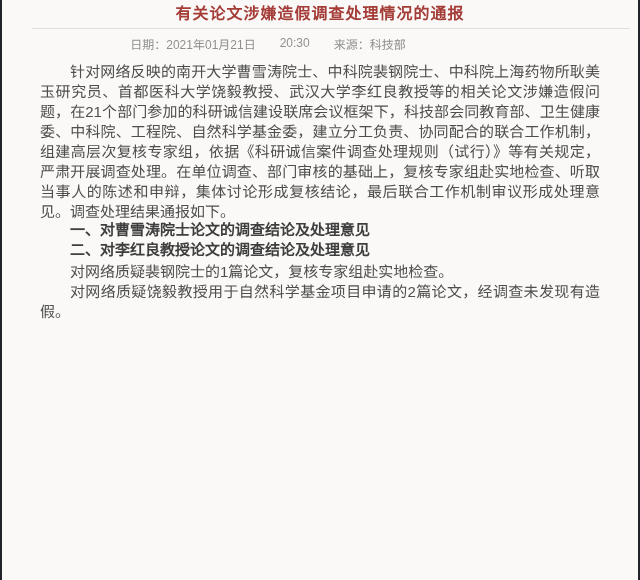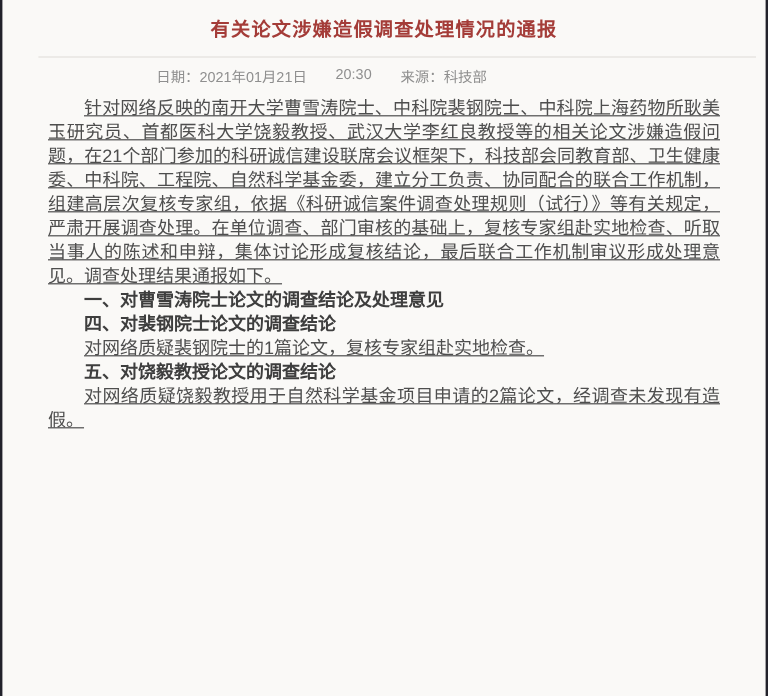--- a/index.html
+++ b/index.html
@@ -19,21 +19,21 @@
   }
   .page{
     box-sizing:border-box;
     width:640px;height:580px;
     border-left:2px solid var(--border-color);
     border-right:2px solid var(--border-color);
     padding-top:5px;
     overflow:hidden;
   }
   .title{
-    margin:12px;
+    margin:0;
     text-align:center;
     font-size:16px;
     line-height:18px;
     font-weight:bold;
     color:var(--title-color);
     letter-spacing:1px;
   }
   .divider{
     height:1px;
     background:var(--divider);
@@ -55,41 +55,40 @@
   .article{
     margin:11px 38px 0 38px;
     font-size:15px;
     line-height:20px;
     color:var(--body-text);
     text-align:justify;
   }
   .article .p{
     margin:0;
     text-indent:2em;
-    text-decoration:underline;
   }
   .article .h{
     margin:0;
     text-indent:2em;
     font-weight:bold;
     color:var(--heading-text);
+    font-family:Liberation Mono, monospace;
   }
 </style>
 </head>
 <body>
 
 <div class="page">
   <h1 class="title">有关论文涉嫌造假调查处理情况的通报</h1>
   <div class="divider"></div>
   <div class="meta">
     <span class="m-date">日期：2021年01月21日</span>
     <span class="m-time">20:30</span>
     <span class="m-source">来源：科技部</span>
   </div>
   <div class="article" id="article">
       <div class="p">针对网络反映的南开大学曹雪涛院士、中科院裴钢院士、中科院上海药物所耿美玉研究员、首都医科大学饶毅教授、武汉大学李红良教授等的相关论文涉嫌造假问题，在21个部门参加的科研诚信建设联席会议框架下，科技部会同教育部、卫生健康委、中科院、工程院、自然科学基金委，建立分工负责、协同配合的联合工作机制，组建高层次复核专家组，依据《科研诚信案件调查处理规则（试行）》等有关规定，严肃开展调查处理。在单位调查、部门审核的基础上，复核专家组赴实地检查、听取当事人的陈述和申辩，集体讨论形成复核结论，最后联合工作机制审议形成处理意见。调查处理结果通报如下。</div>
       <div class="h">一、对曹雪涛院士论文的调查结论及处理意见</div>
-      <div class="h">四、对裴钢院士论文的调查结论</div>
+      <div class="h">二、对李红良教授论文的调查结论及处理意见</div>
       <div class="p">对网络质疑裴钢院士的1篇论文，复核专家组赴实地检查。</div>
-      <div class="h">五、对饶毅教授论文的调查结论</div>
       <div class="p">对网络质疑饶毅教授用于自然科学基金项目申请的2篇论文，经调查未发现有造假。</div>
     </div>
 </div>
 
 </body></html>

